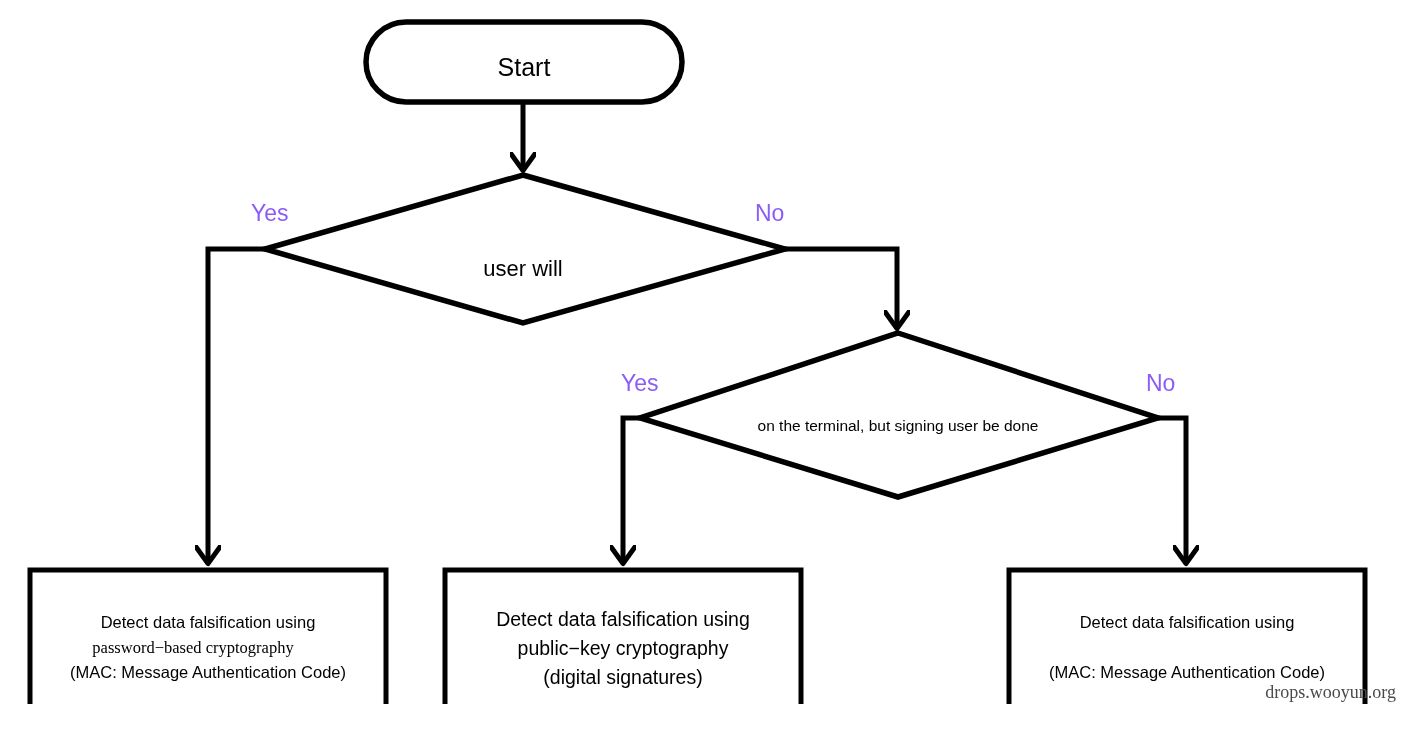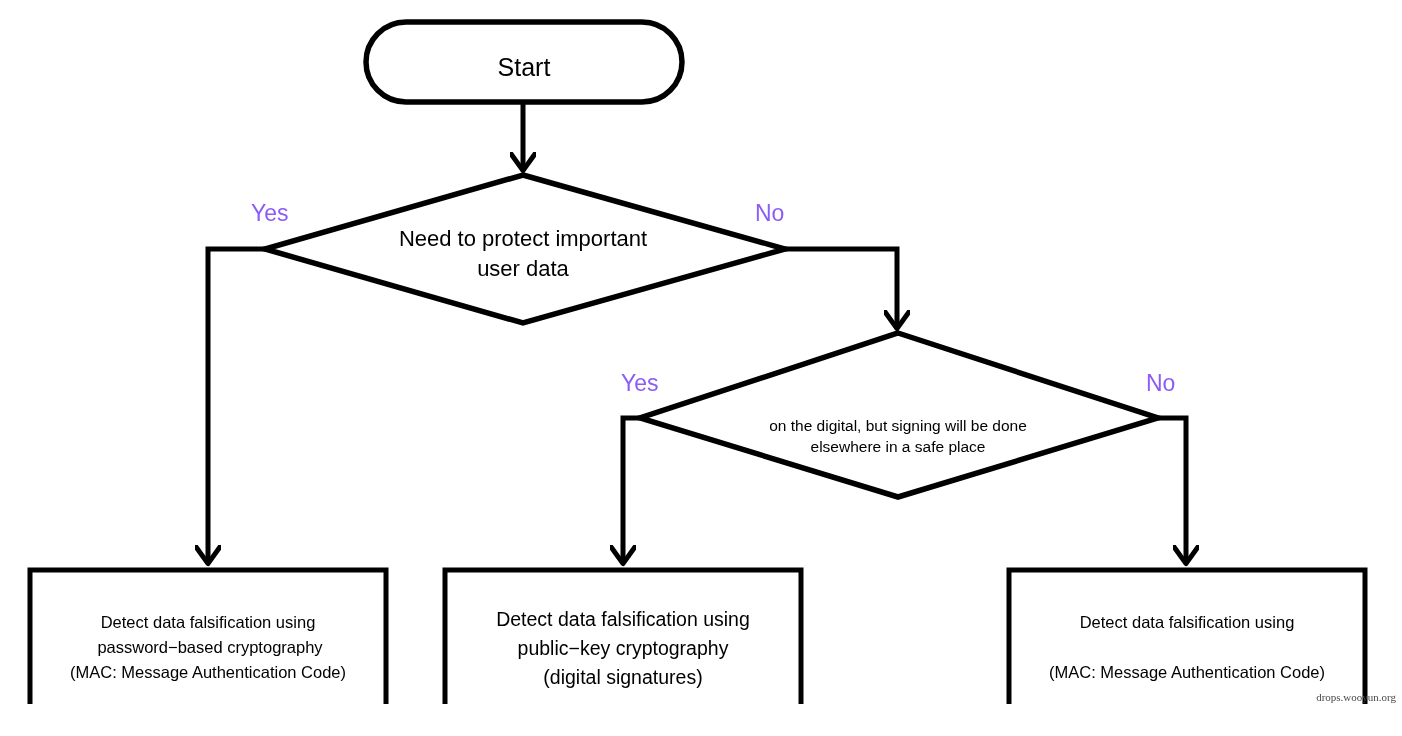--- a/index.html
+++ b/index.html
@@ -52,21 +52,21 @@
     position: absolute;
     font-size: 23px;
     color: #8b5cf6;
     white-space: pre;
   }
   .watermark {
     position: absolute;
     right: 6px;
     bottom: 1px;
     font-family: "Liberation Serif", serif;
-    font-size: 11px;
+    font-size: 18px;
     color: #4a4a4a;
   }
 </style>
 </head>
 <body>
 
 <div id="canvas">
 
   <svg id="flow-svg" viewBox="0 0 1402 736">
     <defs>
@@ -93,34 +93,32 @@
 
     <rect x="30" y="570" width="356" height="146" fill="#ffffff" stroke="#000000" stroke-width="5"></rect>
 
     <rect x="445" y="570" width="356" height="146" fill="#ffffff" stroke="#000000" stroke-width="5"></rect>
 
     <rect x="1009" y="570" width="356" height="146" fill="#ffffff" stroke="#000000" stroke-width="5"></rect>
   </svg>
 
   <div class="node-text start-label" style="left:366px; top:51px; width:316px;">Start</div>
 
-  <div class="node-text diamond1-label" style="left:323px; top:224px; width:400px;">Need to protect important</div>
-  <div class="node-text diamond1-label" style="left:323px; top:254px; width:400px;">user data</div>
+  <div class="node-text diamond1-label" style="left:323px; top:254px; width:400px;">user will</div>
 
   <div class="edge-label" style="left:251px; top:200px;">Yes</div>
   <div class="edge-label" style="left:755px; top:200px;">No</div>
 
-  <div class="node-text diamond2-label" style="left:698px; top:416px; width:400px;">on the digital, but signing will be done</div>
-  <div class="node-text diamond2-label" style="left:698px; top:437px; width:400px;">elsewhere in a safe place</div>
+  <div class="node-text diamond2-label" style="left:698px; top:416px; width:400px;">on the terminal, but signing user be done</div>
 
   <div class="edge-label" style="left:621px; top:370px;">Yes</div>
   <div class="edge-label" style="left:1146px; top:370px;">No</div>
 
   <div class="node-text box-label-small" style="left:30px; top:612px; width:356px;">Detect data falsification using</div>
-  <div class="node-text box-label-small" style="left:32px; top:637px; width:356px;">password−based cryptography</div>
+  <div class="node-text box-label-small" style="left:15px; top:637px; width:356px;font-family:Liberation Serif, serif;">password−based cryptography</div>
   <div class="node-text box-label-small" style="left:30px; top:662px; width:356px;">(MAC: Message Authentication Code)</div>
 
   <div class="node-text box-label-large" style="left:445px; top:607px; width:356px;">Detect data falsification using</div>
   <div class="node-text box-label-large" style="left:445px; top:665px; width:356px;">(digital signatures)</div>
   <div class="node-text box-label-large" style="left:445px; top:636px; width:356px;">public−key cryptography</div>
 
   <div class="node-text box-label-small" style="left:1009px; top:612px; width:356px;">Detect data falsification using</div>
   <div class="node-text box-label-small" style="left:1009px; top:662px; width:356px;">(MAC: Message Authentication Code)</div>
 
   <div class="watermark">drops.wooyun.org</div>

